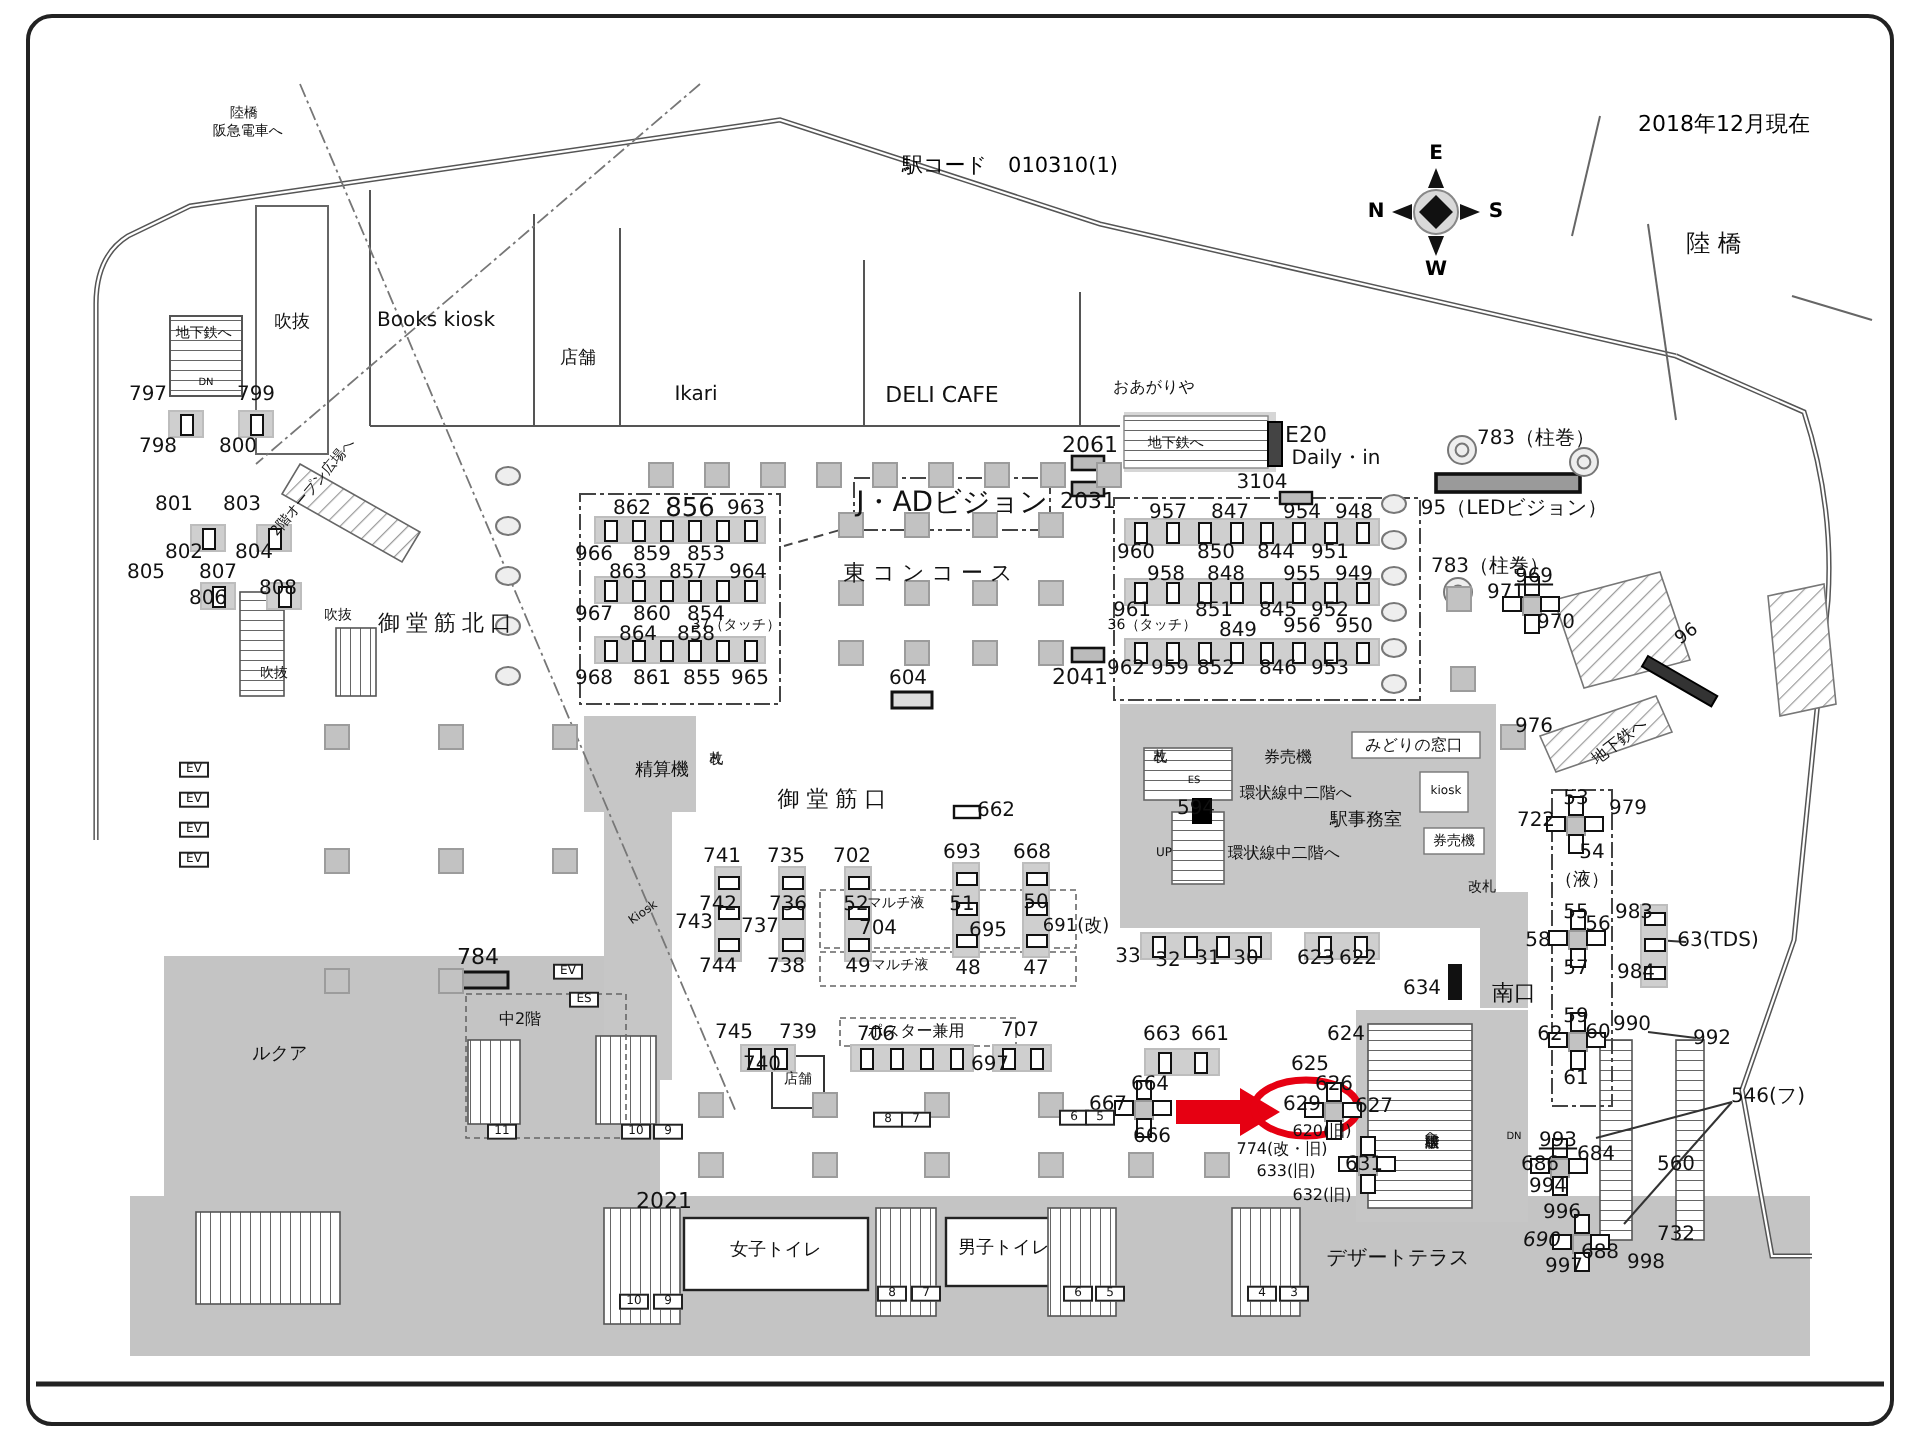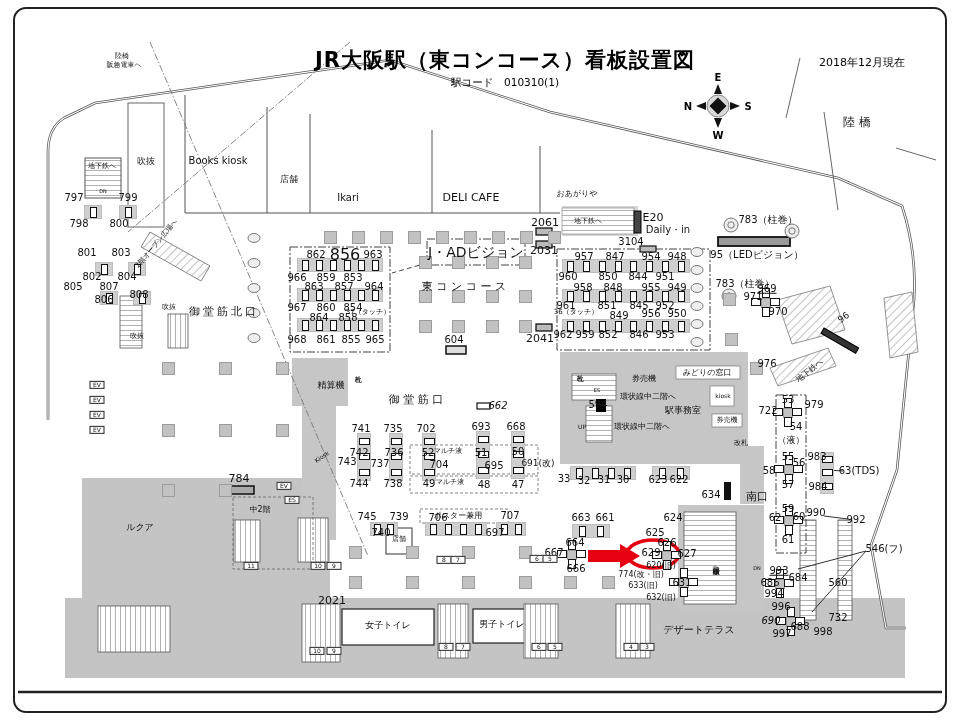--- a/index.html
+++ b/index.html
@@ -180,21 +180,20 @@
       <polygon points="740,106 730,102 730,110" fill="#111"></polygon>
       <rect x="712" y="100" width="12" height="12" fill="#111" transform="rotate(45 718 106)"></rect>
     </g>
 
     <g>
       <polygon points="588,550 620,550 620,544 640,556 620,568 620,562 588,562" fill="#e60012"></polygon>
       <ellipse cx="653" cy="554" rx="26" ry="14" fill="none" stroke="#e60012" stroke-width="3.5"></ellipse>
     </g>
   </svg>
 
-  <div id="title">JR大阪駅（東コンコース）看板設置図</div>
   <div id="scode">駅コード　010310(1)</div>
   <div id="pdate">2018年12月現在</div>
 
   <div class="cdir" style="left:718px;top:77px">E</div>
   <div class="cdir" style="left:688px;top:106px">N</div>
   <div class="cdir" style="left:748px;top:106px">S</div>
   <div class="cdir" style="left:718px;top:135px">W</div>
 
   <div id="pillars">
       <div class="pillar" style="left: 324px; top: 231px;"></div>
@@ -497,21 +496,21 @@
       <div class="lbl" style="left: 119px; top: 224px; font-size: 10px;">800</div>
       <div class="lbl" style="left: 87px; top: 253px; font-size: 10px;">801</div>
       <div class="lbl" style="left: 121px; top: 253px; font-size: 10px;">803</div>
       <div class="lbl" style="left: 92px; top: 277px; font-size: 10px;">802</div>
       <div class="lbl" style="left: 127px; top: 277px; font-size: 10px;">804</div>
       <div class="lbl" style="left: 73px; top: 287px; font-size: 10px;">805</div>
       <div class="lbl" style="left: 109px; top: 287px; font-size: 10px;">807</div>
       <div class="lbl" style="left: 104px; top: 300px; font-size: 10px;">806</div>
       <div class="lbl" style="left: 139px; top: 295px; font-size: 10px;">808</div>
       <div class="lbl" style="left: 316px; top: 255px; font-size: 10px;">862</div>
-      <div class="lbl" style="left: 345px; top: 255px; font-size: 16px;">856</div>
+      <div class="lbl" style="left: 345px; top: 255px; font-size: 13px;">856</div>
       <div class="lbl" style="left: 373px; top: 255px; font-size: 10px;">963</div>
       <div class="lbl" style="left: 297px; top: 278px; font-size: 10px;">966</div>
       <div class="lbl" style="left: 326px; top: 278px; font-size: 10px;">859</div>
       <div class="lbl" style="left: 353px; top: 278px; font-size: 10px;">853</div>
       <div class="lbl" style="left: 314px; top: 287px; font-size: 10px;">863</div>
       <div class="lbl" style="left: 344px; top: 287px; font-size: 10px;">857</div>
       <div class="lbl" style="left: 374px; top: 287px; font-size: 10px;">964</div>
       <div class="lbl" style="left: 297px; top: 308px; font-size: 10px;">967</div>
       <div class="lbl" style="left: 326px; top: 308px; font-size: 10px;">860</div>
       <div class="lbl" style="left: 353px; top: 308px; font-size: 10px;">854</div>
@@ -545,21 +544,21 @@
       <div class="lbl" style="left: 563px; top: 335px; font-size: 10px;">962</div>
       <div class="lbl" style="left: 585px; top: 335px; font-size: 10px;">959</div>
       <div class="lbl" style="left: 608px; top: 335px; font-size: 10px;">852</div>
       <div class="lbl" style="left: 639px; top: 335px; font-size: 10px;">846</div>
       <div class="lbl" style="left: 665px; top: 335px; font-size: 10px;">953</div>
       <div class="lbl" style="left: 545px; top: 223px; font-size: 11px;">2061</div>
       <div class="lbl" style="left: 544px; top: 251px; font-size: 11px;">2031</div>
       <div class="lbl" style="left: 540px; top: 339px; font-size: 11px;">2041</div>
       <div class="lbl" style="left: 631px; top: 242px; font-size: 10px;">3104</div>
       <div class="lbl" style="left: 454px; top: 340px; font-size: 10px;">604</div>
-      <div class="lbl" style="left: 498px; top: 406px; font-size: 10px; font-style: italic;">662</div>
+      <div class="lbl" style="left: 498px; top: 406px; font-size: 10px;">662</div>
       <div class="lbl" style="left: 598px; top: 405px; font-size: 10px;">594</div>
       <div class="lbl" style="left: 361px; top: 429px; font-size: 10px;">741</div>
       <div class="lbl" style="left: 393px; top: 429px; font-size: 10px;">735</div>
       <div class="lbl" style="left: 426px; top: 429px; font-size: 10px;">702</div>
       <div class="lbl" style="left: 481px; top: 427px; font-size: 10px;">693</div>
       <div class="lbl" style="left: 516px; top: 427px; font-size: 10px;">668</div>
       <div class="lbl" style="left: 359px; top: 453px; font-size: 10px;">742</div>
       <div class="lbl" style="left: 394px; top: 453px; font-size: 10px;">736</div>
       <div class="lbl" style="left: 428px; top: 453px; font-size: 10px;">52</div>
       <div class="lbl" style="left: 481px; top: 453px; font-size: 10px;">51</div>

